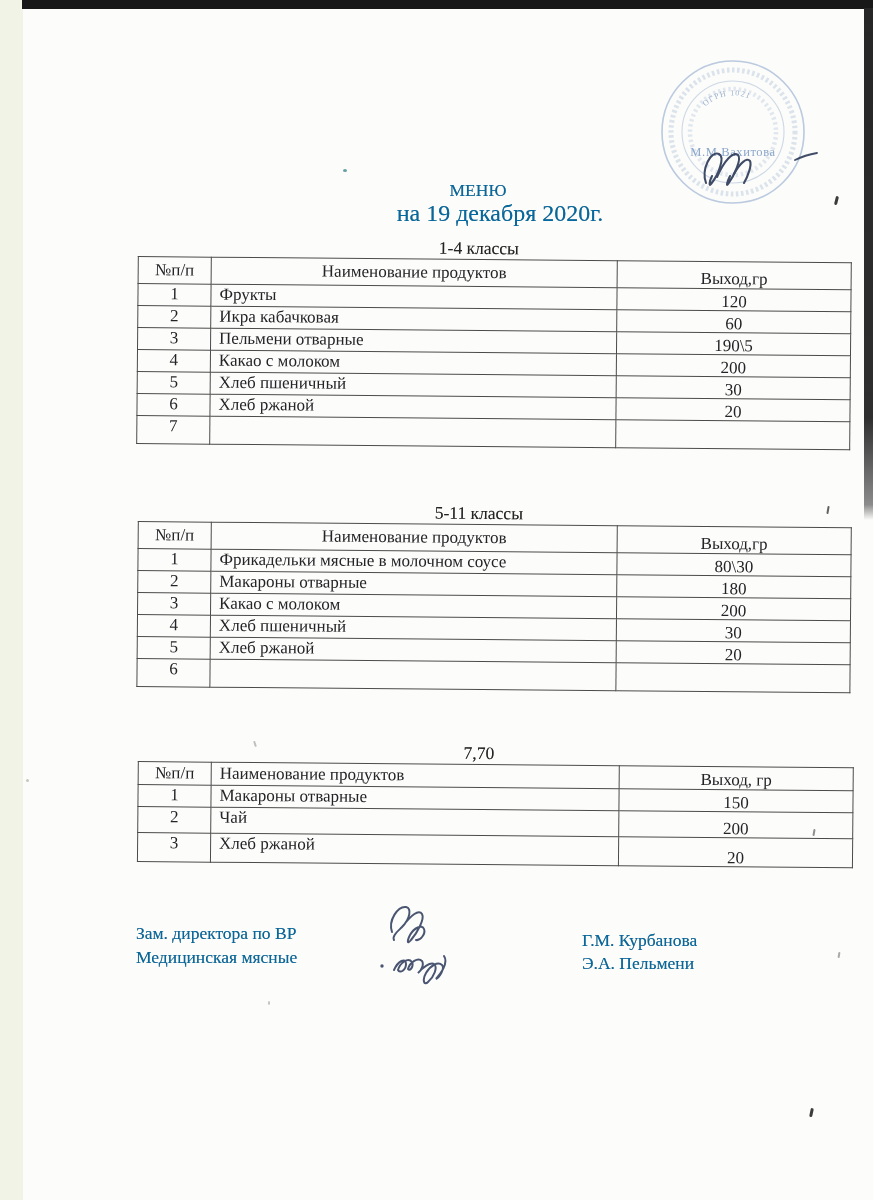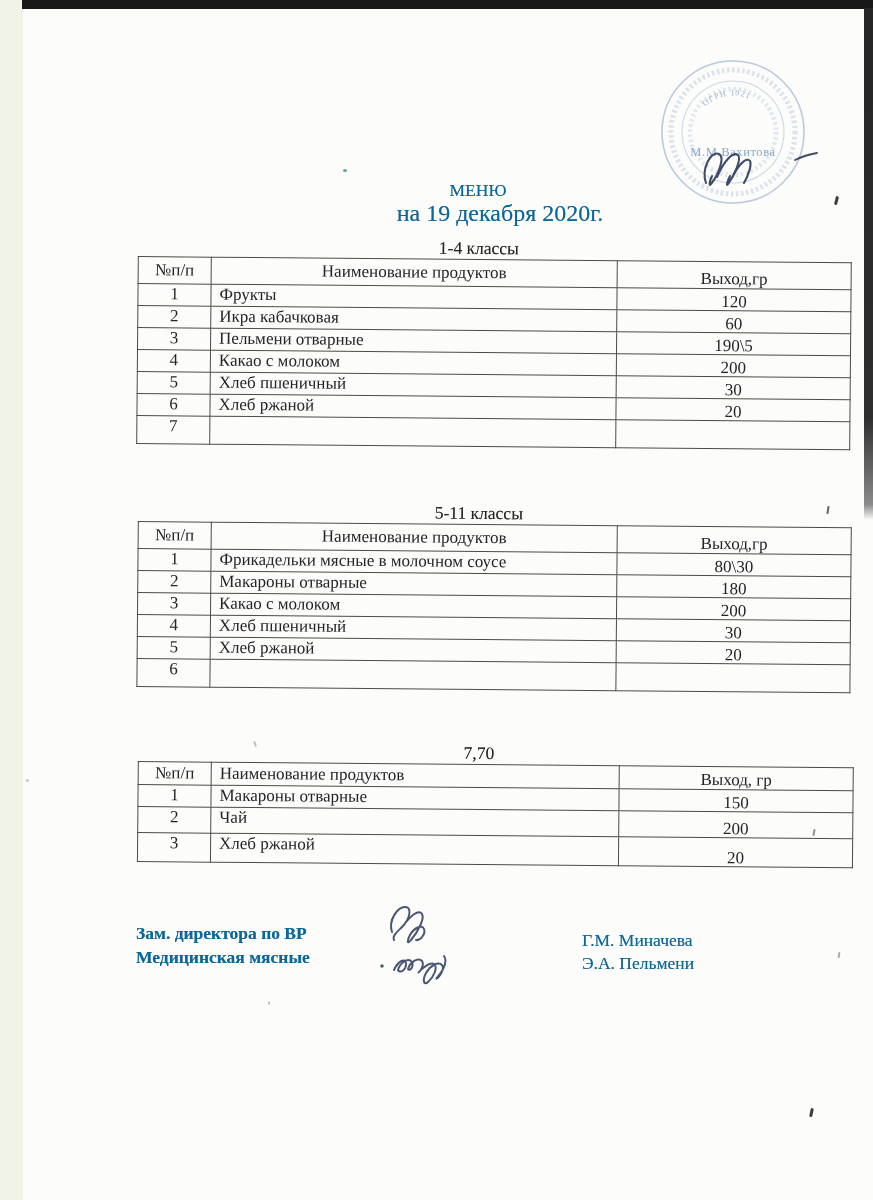--- a/index.html
+++ b/index.html
@@ -47,21 +47,21 @@
   table.menu td.c1{vertical-align:top;text-align:left;padding-left:8px;line-height:1.2;}
   table.menu td.c2{vertical-align:bottom;line-height:1;}
   .sec thead tr{height:27px;}
   .sec tbody tr{height:22px;}
   #sec1 tbody tr:last-child,#sec2 tbody tr:last-child{height:28px;}
   #sec3 thead tr{height:23px;}
   #sec3 th.c1{text-align:left;padding-left:8px;}
   #sec3 tbody tr:nth-child(2){height:26px;}
   #sec3 tbody tr:nth-child(3){height:29px;}
   
-  #footer-roles{position:absolute;left:136px;top:922px;font-size:17.5px;line-height:23.5px;font-weight:bold;}
+  #footer-roles{position:absolute;left:136px;top:922px;font-size:17.5px;line-height:23.5px;}
   #footer-names{position:absolute;left:582px;top:929px;font-size:17.5px;line-height:23px;}
   #footer-sigs{position:absolute;left:370px;top:900px;width:110px;height:95px;}
   
   .tick{position:absolute;background:#3c3c3c;border-radius:2px;}
   .dot{position:absolute;border-radius:50%;}
 </style>
 </head>
 <body>
 
 <div id="scan-page">
@@ -237,21 +237,21 @@
     <svg width="110" height="95" viewBox="0 0 110 95">
       <g fill="none" stroke="#3a4766" stroke-width="2" stroke-linecap="round" opacity="0.92">
         <path d="M22,32 C18,20 28,6 36,7 C42,8 40,19 32,27 C27,32 22,36 24,40 M33,26 C41,15 49,9 52,14 C55,19 47,33 41,40 C37,45 37,41 40,35 C44,28 52,24 54,29 C56,34 50,41 46,40"></path>
         <circle cx="12" cy="66" r="1.7" fill="#3a4766" stroke="none"></circle>
         <path d="M24,70 C28,61 36,57 36,64 C36,70 30,74 28,70 C30,63 38,57 42,62 C44,66 40,72 38,69 C40,62 48,57 52,61 C54,64 52,70 48,73 C52,68 60,62 64,64 C68,67 64,77 58,82 C54,86 52,80 56,73 C60,66 68,61 72,65 C75,68 70,77 66,79 C72,72 78,62 74,56"></path>
       </g>
     </svg>
   </div>
 
   <div id="footer-names" class="doc-text">
-    <div>Г.М. Миначева</div>
+    <div>Г.М. Курбанова</div>
     <div>Э.А. Пельмени</div>
   </div>
 
   <div class="dot" style="left:343px;top:169px;width:4px;height:3px;background:#4a8f92;opacity:.85;"></div>
   <div class="tick" style="left:835px;top:196px;width:2.5px;height:9px;transform:rotate(14deg);"></div>
   <div class="tick" style="left:827px;top:506px;width:2px;height:8px;transform:rotate(10deg);opacity:.8;"></div>
   <div class="tick" style="left:813px;top:829px;width:2px;height:7px;transform:rotate(10deg);opacity:.65;background:#555;"></div>
   <div class="tick" style="left:810px;top:1108px;width:2.5px;height:9px;transform:rotate(12deg);"></div>
   <div class="tick" style="left:838px;top:952px;width:2px;height:6px;transform:rotate(10deg);opacity:.55;background:#666;"></div>
   <div class="tick" style="left:254px;top:741px;width:1.5px;height:6px;transform:rotate(-18deg);opacity:.45;background:#777;"></div>

